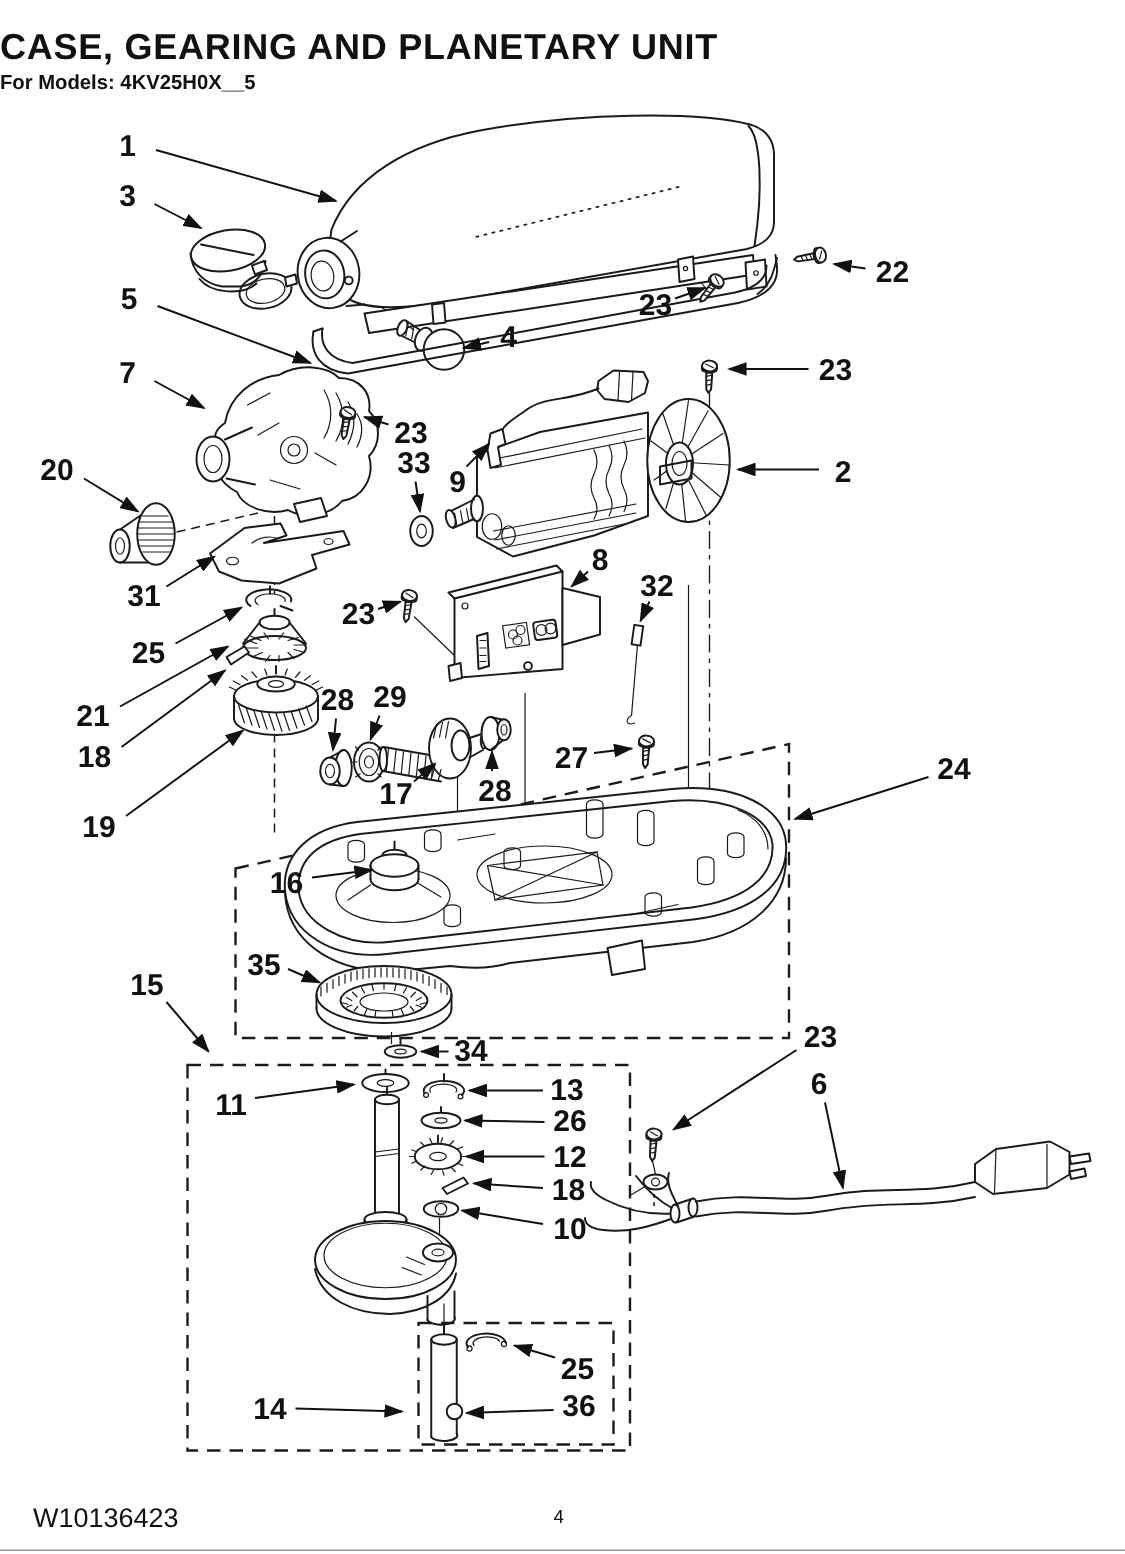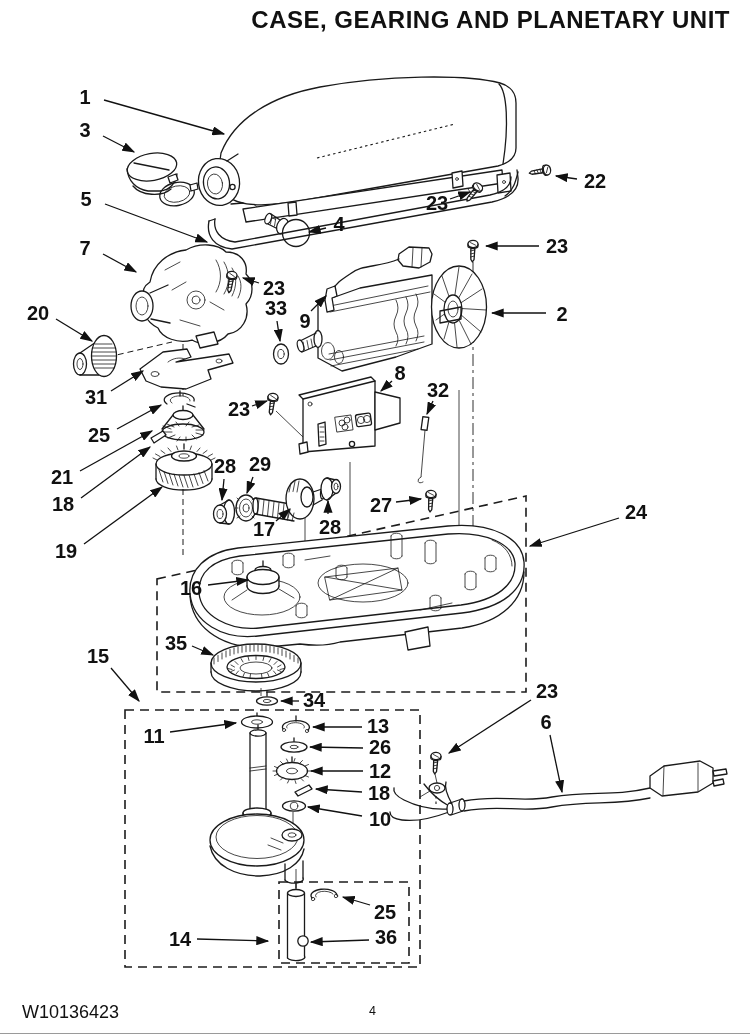--- a/index.html
+++ b/index.html
@@ -1,18 +1,18 @@
 <!DOCTYPE html>
 <html><head>
 <meta charset="utf-8">
 <style>
   html,body{margin:0;padding:0;background:#e8e8e8;}
   #page{position:relative;width:750px;height:1036px;background:#ffffff;margin:0 auto;
         font-family:"Liberation Sans", sans-serif;color:#111;overflow:hidden;}
-  #hdr{position:absolute;top:6px;left:0;width:716px;text-align:right;padding-left:14px;}
+  #hdr{position:absolute;top:18px;left:0;width:716px;text-align:left;}
   #hdr h1{margin:0;font-size:24px;font-weight:700;letter-spacing:.5px;}
   #hdr .sub{margin:1px 0 0 0;font-size:13.5px;font-weight:700;}
   #ftr-doc{position:absolute;left:22px;top:1002px;font-size:18px;}
   #ftr-page{position:absolute;left:369px;top:1004px;font-size:12.5px;}
   #ftr-rule{position:absolute;left:0;top:1033px;width:750px;border-top:1px solid #9a9a9a;}
   svg{position:absolute;left:0;top:0;}
   .ln{fill:none;stroke:#1a1a1a;stroke-width:1.3;stroke-linecap:round;stroke-linejoin:round;}
   .fw{fill:#ffffff;stroke:#1a1a1a;stroke-width:1.3;stroke-linecap:round;stroke-linejoin:round;}
   .th{fill:none;stroke:#1a1a1a;stroke-width:.8;stroke-linecap:round;}
   .thin{fill:none;stroke:#1a1a1a;stroke-width:.8;}
@@ -23,20 +23,21 @@
   .arrow{fill:none;stroke:#111;stroke-width:1.3;}
   .num{font:700 20px "Liberation Sans", sans-serif;fill:#111;text-anchor:middle;}
 </style>
 </head>
 <body>
 
 <div id="page">
 
   <div id="hdr">
     <h1>CASE, GEARING AND PLANETARY UNIT</h1>
+    <div class="sub">For Models: 4KV25H0X__5</div>
   </div>
 
   <svg width="750" height="1036" viewBox="0 0 750 1036">
     <defs>
       <marker id="ah" markerWidth="10" markerHeight="7" refX="9" refY="3.5" orient="auto">
         <path d="M0,0 L10,3.5 L0,7 Z" fill="#111"></path>
       </marker>
       <g id="screw">
         <path class="fw" d="M-5,0 C-5,2.6 5,2.6 5,0 L5,2.2 C5,4.8 -5,4.8 -5,2.2 Z"></path>
         <ellipse class="fw" cx="0" cy="0" rx="5" ry="3.6"></ellipse>

